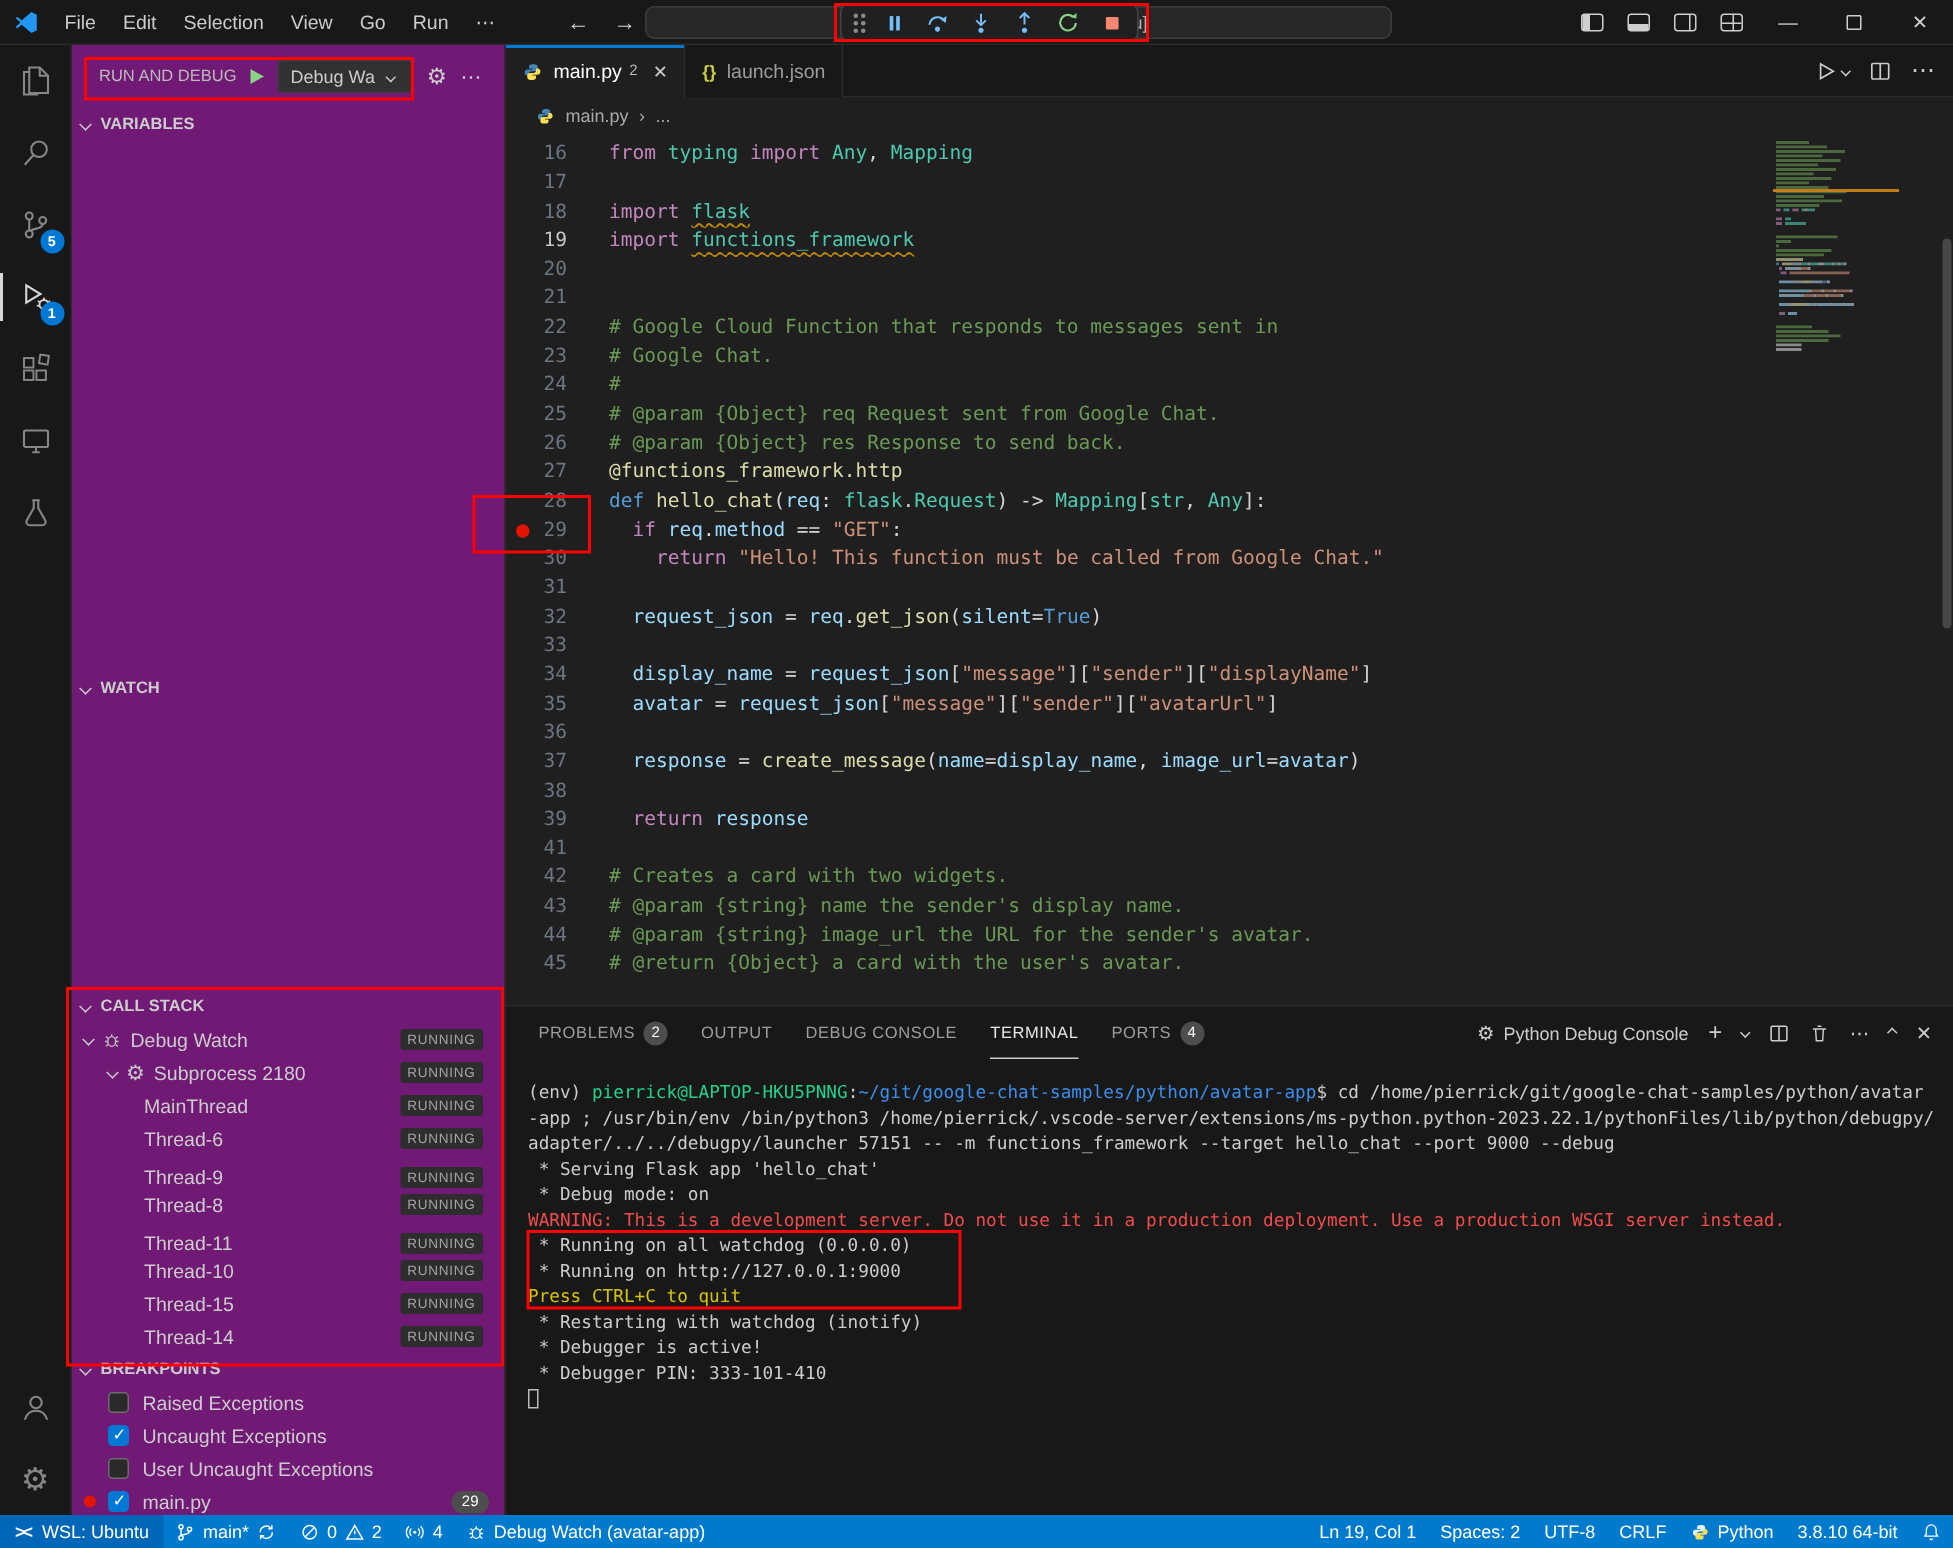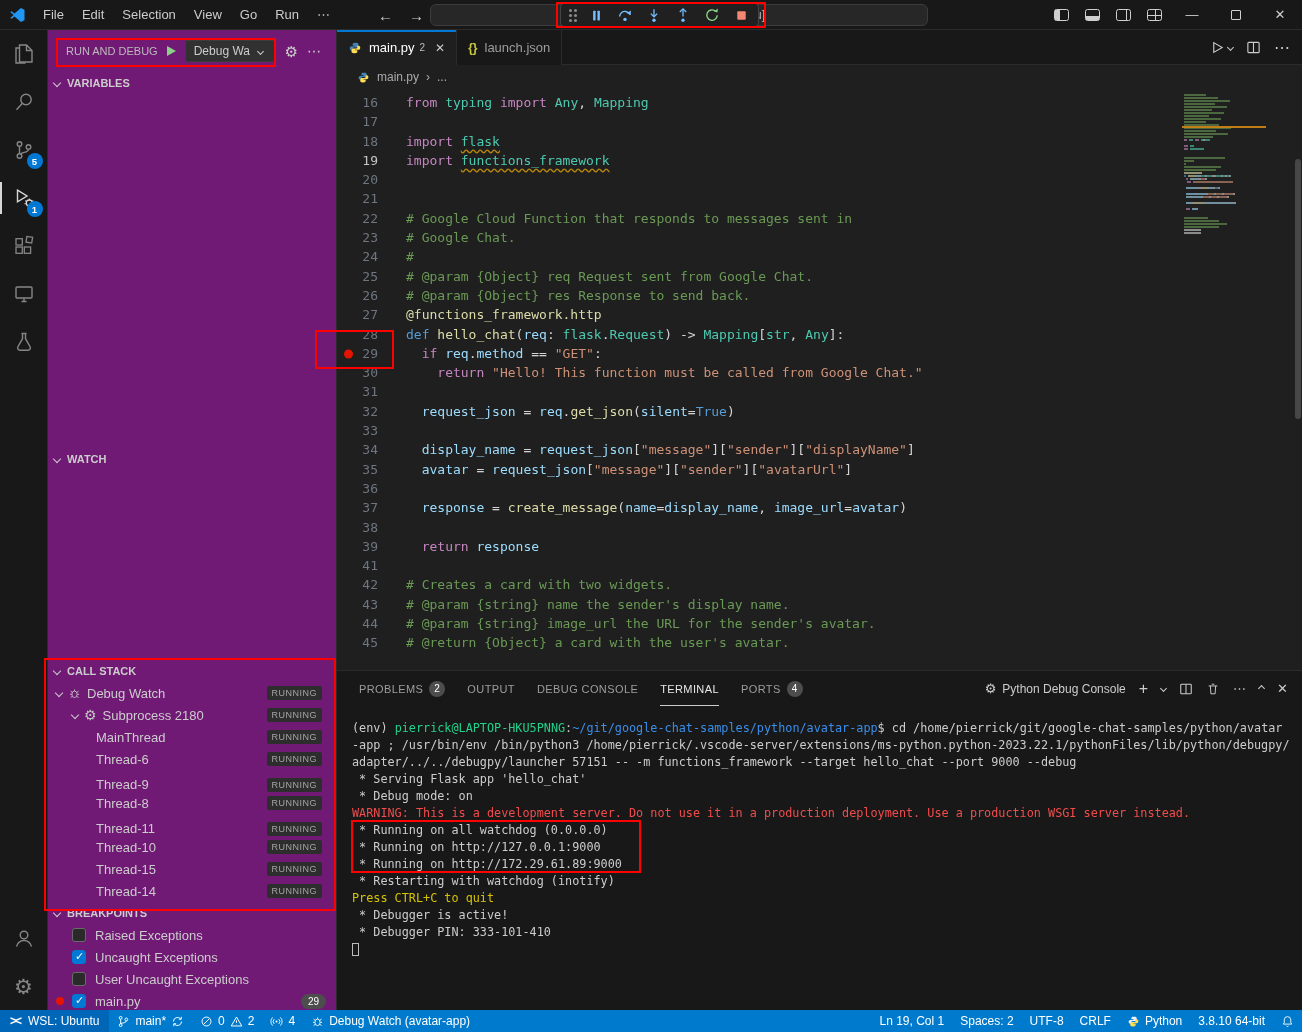--- a/index.html
+++ b/index.html
@@ -690,23 +690,22 @@
   </div>
   <div class="terminal">
       <div class="t-line"><span class="t-p">(env) </span><span class="t-g">pierrick@LAPTOP-HKU5PNNG</span><span class="t-p">:</span><span class="t-b">~/git/google-chat-samples/python/avatar-app</span><span class="t-p">$ cd /home/pierrick/git/google-chat-samples/python/avatar</span></div>
       <div class="t-line"><span class="t-p">-app ; /usr/bin/env /bin/python3 /home/pierrick/.vscode-server/extensions/ms-python.python-2023.22.1/pythonFiles/lib/python/debugpy/</span></div>
       <div class="t-line"><span class="t-p">adapter/../../debugpy/launcher 57151 -- -m functions_framework --target hello_chat --port 9000 --debug</span></div>
       <div class="t-line"><span class="t-p"> * Serving Flask app 'hello_chat'</span></div>
       <div class="t-line"><span class="t-p"> * Debug mode: on</span></div>
       <div class="t-line"><span class="t-r">WARNING: This is a development server. Do not use it in a production deployment. Use a production WSGI server instead.</span></div>
       <div class="t-line"><span class="t-p"> * Running on all watchdog (0.0.0.0)</span></div>
       <div class="t-line"><span class="t-p"> * Running on http://127.0.0.1:9000</span></div>
-      <div class="t-line"><span class="t-p"> * Running on http://172.29.61.89:9000</span></div>
+      <div class="t-line"><span class="t-y">Press CTRL+C to quit</span></div>
       <div class="t-line"><span class="t-p"> * Restarting with watchdog (inotify)</span></div>
-      <div class="t-line"><span class="t-y">Press CTRL+C to quit</span></div>
       <div class="t-line"><span class="t-p"> * Debugger is active!</span></div>
       <div class="t-line"><span class="t-p"> * Debugger PIN: 333-101-410</span></div>
       <div class="t-line"><span class="t-cursor"></span></div>
     </div>
 </section>
 
 <footer class="statusbar">
   <span class="sb-item sb-remote">
     <span class="remote-ic">&gt;&lt;</span>
     <span>WSL: Ubuntu</span>

